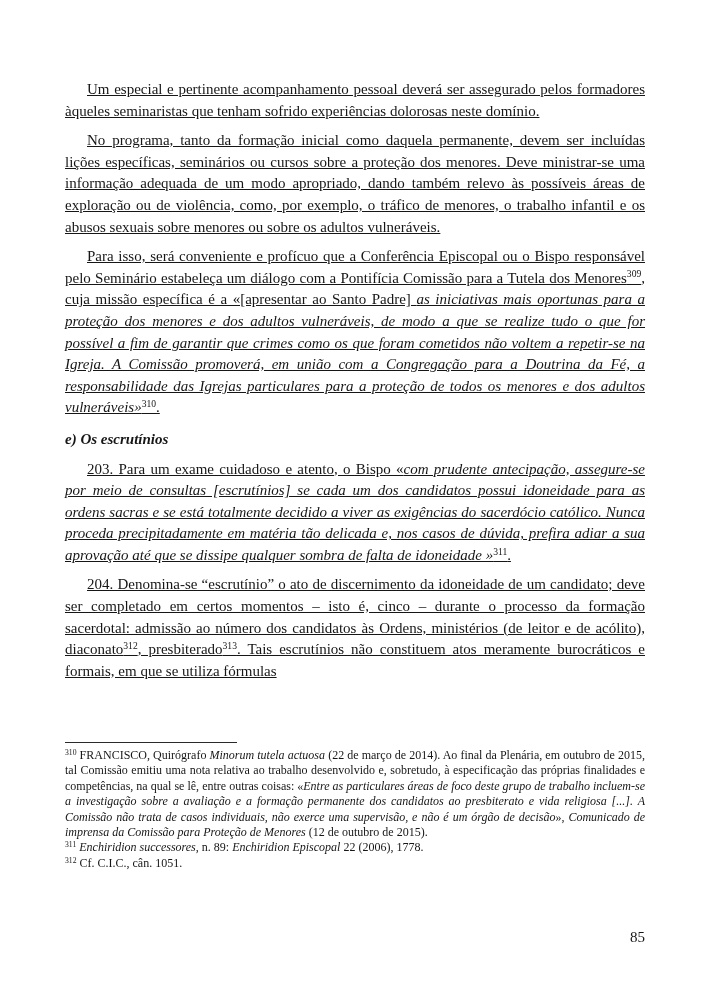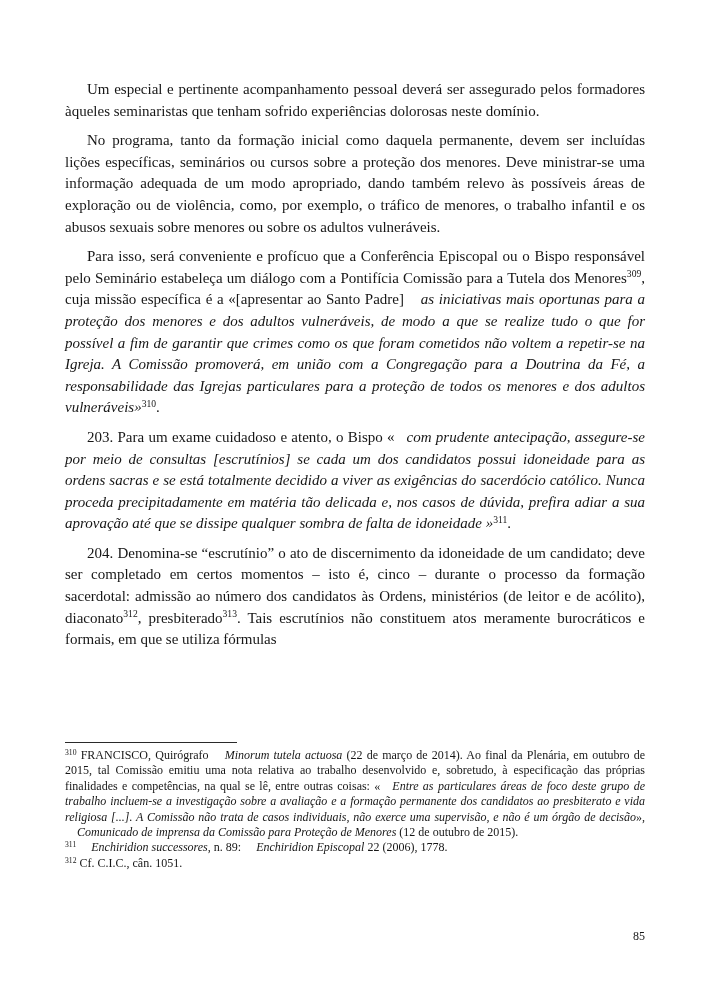--- a/index.html
+++ b/index.html
@@ -12,21 +12,21 @@
     overflow: hidden;
   }
   .body-text {
     position: absolute;
     left: 65px; top: 79px;
     width: 580px;
     font-size: 15px;
     line-height: 21.6px;
     text-align: justify;
   }
-  .para { margin: 0 0 8px 0; text-indent: 22px; }
+  .para { margin: 0 0 8px 0; text-indent: 22px; text-decoration: underline; }
   .heading {
     margin: 10px 0 8px 0;
     text-indent: 0;
     font-weight: bold;
     font-style: italic;
   }
   .footnotes {
     position: absolute;
     left: 65px; top: 742px;
     width: 580px;
@@ -34,42 +34,43 @@
     line-height: 15.4px;
     text-align: justify;
   }
   .fn-rule {
     width: 172px;
     border-top: 1px solid #2a2a2a;
     margin: 0 0 5px 0;
   }
   .fn { margin: 0; }
   .run { font-style: normal; font-weight: normal; }
-  .run.it { font-style: italic; margin-left: 12px; }
+  .run.it { font-style: italic; }
   .run.bi { font-style: italic; font-weight: bold; }
   .run.sup {
     font-size: 0.64em;
     line-height: 0;
     position: relative;
     top: -0.55em;
   }
   .page-number {
     position: absolute;
     top: 929px; right: 62px;
-    font-size: 12px;
+    font-size: 15px;
   }
 </style>
 </head>
 <body>
 
 <div class="page">
   <div class="body-text" id="bodyText">
       <p class="para"><span class="run">Um especial e pertinente acompanhamento pessoal deverá ser assegurado pelos formadores àqueles seminaristas que tenham sofrido experiências dolorosas neste domínio.</span></p>
       <p class="para"><span class="run">No programa, tanto da formação inicial como daquela permanente, devem ser incluídas lições específicas, seminários ou cursos sobre a proteção dos menores. Deve ministrar-se uma informação adequada de um modo apropriado, dando também relevo às possíveis áreas de exploração ou de violência, como, por exemplo, o tráfico de menores, o trabalho infantil e os abusos sexuais sobre menores ou sobre os adultos vulneráveis.</span></p>
       <p class="para"><span class="run">Para isso, será conveniente e profícuo que a Conferência Episcopal ou o Bispo responsável pelo Seminário estabeleça um diálogo com a Pontifícia Comissão para a Tutela dos Menores</span><span class="run sup">309</span><span class="run">, cuja missão específica é a «[apresentar ao Santo Padre] </span><span class="run it">as iniciativas mais oportunas para a proteção dos menores e dos adultos vulneráveis, de modo a que se realize tudo o que for possível a fim de garantir que crimes como os que foram cometidos não voltem a repetir-se na Igreja. A Comissão promoverá, em união com a Congregação para a Doutrina da Fé, a responsabilidade das Igrejas particulares para a proteção de todos os menores e dos adultos vulneráveis»</span><span class="run sup">310</span><span class="run">.</span></p>
+      <p class="heading"><span class="run bi">e) Os escrutínios</span></p>
       <p class="para"><span class="run">203. Para um exame cuidadoso e atento, o Bispo «</span><span class="run it">com prudente antecipação, assegure-se por meio de consultas [escrutínios] se cada um dos candidatos possui idoneidade para as ordens sacras e se está totalmente decidido a viver as exigências do sacerdócio católico. Nunca proceda precipitadamente em matéria tão delicada e, nos casos de dúvida, prefira adiar a sua aprovação até que se dissipe qualquer sombra de falta de idoneidade »</span><span class="run sup">311</span><span class="run">.</span></p>
       <p class="para"><span class="run">204. Denomina-se “escrutínio” o ato de discernimento da idoneidade de um candidato; deve ser completado em certos momentos – isto é, cinco – durante o processo da formação sacerdotal: admissão ao número dos candidatos às Ordens, ministérios (de leitor e de acólito), diaconato</span><span class="run sup">312</span><span class="run">, presbiterado</span><span class="run sup">313</span><span class="run">. Tais escrutínios não constituem atos meramente burocráticos e formais, em que se utiliza fórmulas</span></p>
     </div>
   <div class="footnotes">
     <div class="fn-rule"></div>
     <div id="fnList">
         <p class="fn"><span class="run sup">310</span><span class="run"> FRANCISCO, Quirógrafo </span><span class="run it">Minorum tutela actuosa</span><span class="run"> (22 de março de 2014). Ao final da Plenária, em outubro de 2015, tal Comissão emitiu uma nota relativa ao trabalho desenvolvido e, sobretudo, à especificação das próprias finalidades e competências, na qual se lê, entre outras coisas: «</span><span class="run it">Entre as particulares áreas de foco deste grupo de trabalho incluem-se a investigação sobre a avaliação e a formação permanente dos candidatos ao presbiterato e vida religiosa [...]. A Comissão não trata de casos individuais, não exerce uma supervisão, e não é um órgão de decisão</span><span class="run">», </span><span class="run it">Comunicado de imprensa da Comissão para Proteção de Menores</span><span class="run"> (12 de outubro de 2015).</span></p>
         <p class="fn"><span class="run sup">311</span><span class="run"> </span><span class="run it">Enchiridion successores</span><span class="run">, n. 89: </span><span class="run it">Enchiridion Episcopal</span><span class="run"> 22 (2006), 1778.</span></p>
         <p class="fn"><span class="run sup">312</span><span class="run"> Cf. C.I.C., cân. 1051.</span></p>
       </div>

